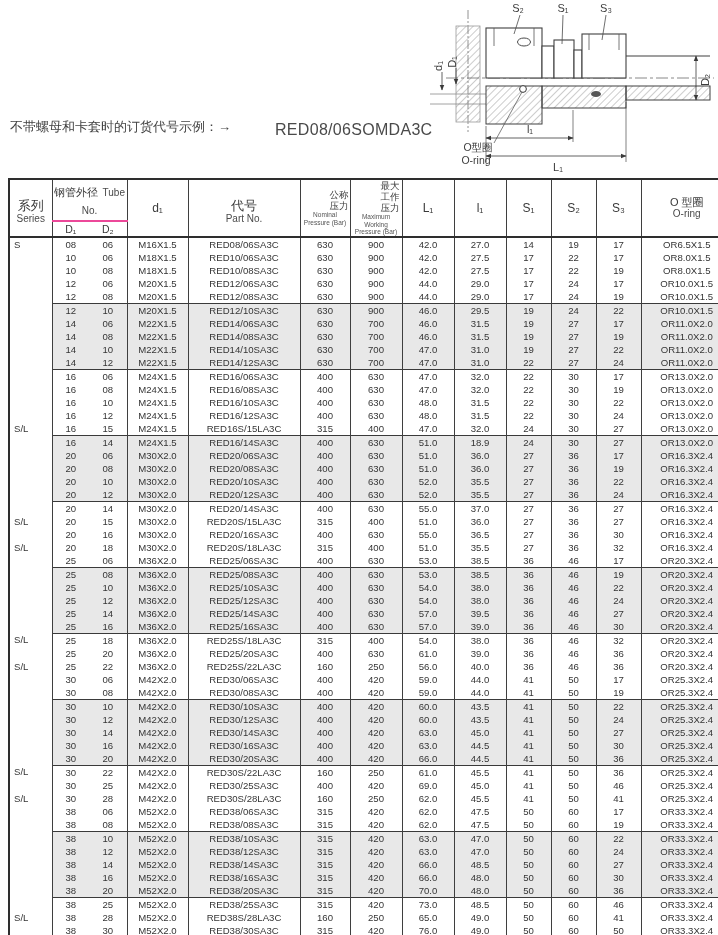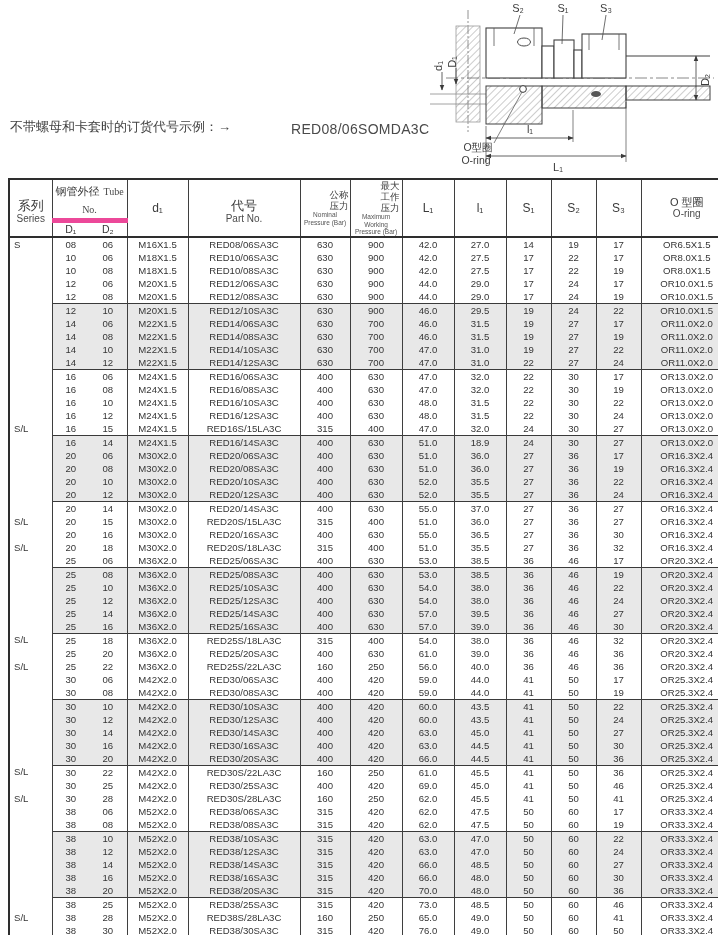--- a/index.html
+++ b/index.html
@@ -2,41 +2,41 @@
 <html><head>
 <meta charset="utf-8">
 <style>
   html,body{margin:0;padding:0;background:#ffffff;}
   body{width:718px;height:935px;position:relative;overflow:hidden;
        font-family:"Liberation Sans","DejaVu Sans",sans-serif;color:#3a3a3a;}
   
   .note-block{position:absolute;left:10px;top:118px;line-height:17px;text-align:right;}
   .note-zh{font-size:13px;color:#444;}
   .note-en{font-size:12.5px;color:#555;}
-  .example-code{position:absolute;left:291px;top:121px;font-size:14px;color:#4a4a4a;letter-spacing:.3px;}
+  .example-code{position:absolute;left:275px;top:121px;font-size:16px;color:#4a4a4a;letter-spacing:.3px;}
   
   .diagram{position:absolute;left:428px;top:0px;}
   .diagram text{font-size:11px;fill:#3c3c3c;font-family:"Liberation Sans","DejaVu Sans",sans-serif;}
   .diagram .small{font-size:10.5px;}
   
   .tbl-wrap{position:absolute;left:8px;top:178px;}
   table{border-collapse:collapse;table-layout:fixed;width:702px;border:2px solid #2e2e2e;}
   col.c-series{width:43px}col.c-d1n{width:37px}col.c-d2n{width:38px}
   col.c-thread{width:61px}col.c-part{width:112px}col.c-nom{width:50px}
   col.c-max{width:52px}col.c-L1{width:52px}col.c-l1{width:52px}
   col.c-S1{width:45px}col.c-S2{width:45px}col.c-S3{width:45px}col.c-oring{width:92px}
   th{font-weight:normal;padding:0;vertical-align:middle;border-left:1px solid #3f3f3f;border-bottom:2.5px solid #2e2e2e;background:#fff;}
   th:first-child{border-left:none;}
   th .zh-big{font-size:13px;line-height:15px;margin-top:8px;}
   th .zh-mid{font-size:11px;line-height:12px;}
   th .zh-sm{font-size:9.5px;line-height:11px;margin-left:28px;}
   th .en{font-size:10px;line-height:12px;color:#4a4a4a;}
   th .en-tiny{font-size:6.5px;line-height:7.5px;color:#555;}
   th .sym{font-size:12px;}
-  th.tube-top{border-bottom:5px solid #ec4899;font-family:Liberation Serif, serif;}
+  th.tube-top{border-bottom:2px solid #ec4899;}
   th.sub{border-left:none;border-bottom:2.5px solid #2e2e2e;font-size:10.5px;}
   th.sub-d1{border-left:1px solid #3f3f3f;}
   tbody td{border-left:1px solid #3f3f3f;height:13px;line-height:13px;padding:0;
            font-size:9.6px;text-align:center;white-space:nowrap;color:#353535;}
   tbody td.c-series{border-left:none;text-align:left;padding-left:4px;background:#fff;}
   tbody td.c-d2n{border-left:none;}
   tr.shaded td{background:#e8e8e8;}
   tr.shaded td.c-series{background:#fff;}
   tr.group-first td{border-top:1.5px solid #3a3a3a;}
   tr.group-first td.c-series{border-top:none;}

